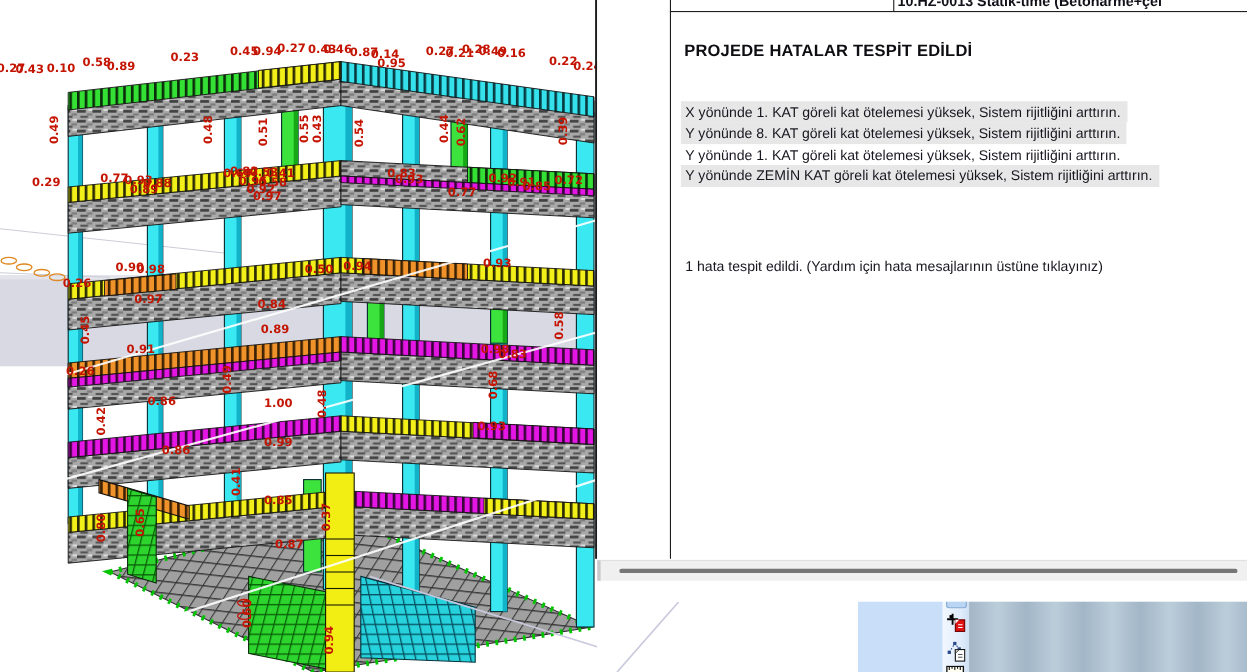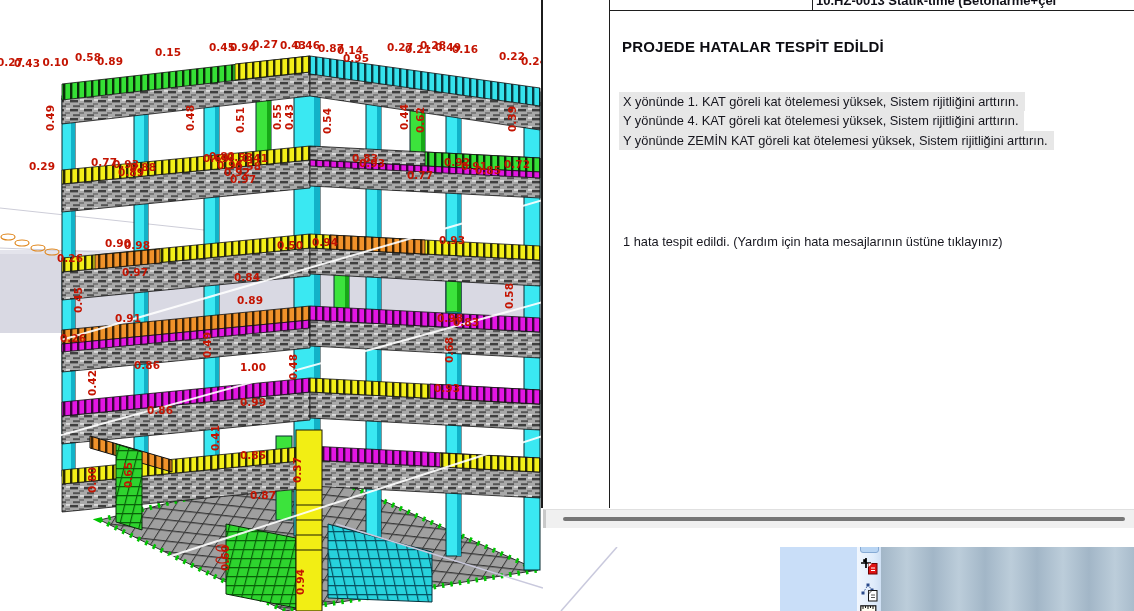--- a/index.html
+++ b/index.html
@@ -216,21 +216,21 @@
           <ellipse cx="222" cy="560" rx="6" ry="3"></ellipse>
       </g>
     </g>
   </svg>
   <div class="label-layer" id="label-layer">
       <span class="rlabel" style="left: 10px; top: 62px; transform: translate(-50%, -50%) rotate(0deg);">0.27</span>
       <span class="rlabel" style="left: 27px; top: 63px; transform: translate(-50%, -50%) rotate(0deg);">0.43</span>
       <span class="rlabel" style="left: 46px; top: 62px; transform: translate(-50%, -50%) rotate(0deg); padding-left: 19px;">0.10</span>
       <span class="rlabel" style="left: 88px; top: 57px; transform: translate(-50%, -50%) rotate(0deg);">0.58</span>
       <span class="rlabel" style="left: 110px; top: 61px; transform: translate(-50%, -50%) rotate(0deg);">0.89</span>
-      <span class="rlabel" style="left: 168px; top: 52px; transform: translate(-50%, -50%) rotate(0deg);">0.15</span>
+      <span class="rlabel" style="left: 168px; top: 52px; transform: translate(-50%, -50%) rotate(0deg);">0.23</span>
       <span class="rlabel" style="left: 222px; top: 47px; transform: translate(-50%, -50%) rotate(0deg);">0.45</span>
       <span class="rlabel" style="left: 243px; top: 47px; transform: translate(-50%, -50%) rotate(0deg);">0.94</span>
       <span class="rlabel" style="left: 265px; top: 44px; transform: translate(-50%, -50%) rotate(0deg);">0.27</span>
       <span class="rlabel" style="left: 293px; top: 45px; transform: translate(-50%, -50%) rotate(0deg);">0.43</span>
       <span class="rlabel" style="left: 307px; top: 45px; transform: translate(-50%, -50%) rotate(0deg);">0.46</span>
       <span class="rlabel" style="left: 331px; top: 48px; transform: translate(-50%, -50%) rotate(0deg);">0.87</span>
       <span class="rlabel" style="left: 350px; top: 50px; transform: translate(-50%, -50%) rotate(0deg);">0.14</span>
       <span class="rlabel" style="left: 356px; top: 58px; transform: translate(-50%, -50%) rotate(0deg);">0.95</span>
       <span class="rlabel" style="left: 400px; top: 47px; transform: translate(-50%, -50%) rotate(0deg);">0.27</span>
       <span class="rlabel" style="left: 418px; top: 49px; transform: translate(-50%, -50%) rotate(0deg);">0.21</span>
@@ -309,21 +309,22 @@
   <div class="tbl-bottom"></div>
   <div class="tbl-divider"></div>
   <div class="tbl-clip">
     <span>10.HZ-0013 Statik-time (Betonarme+çel</span>
   </div>
 
   <div class="rpt-title">PROJEDE HATALAR TESPİT EDİLDİ</div>
 
   <div class="err-rows">
     <div class="err-row hl">X yönünde 1. KAT göreli kat ötelemesi yüksek, Sistem rijitliğini arttırın.</div>
-    <div class="err-row hl">Y yönünde 4. KAT göreli kat ötelemesi yüksek, Sistem rijitliğini arttırın.</div>
+    <div class="err-row hl">Y yönünde 8. KAT göreli kat ötelemesi yüksek, Sistem rijitliğini arttırın.</div>
+    <div class="err-row">Y yönünde 1. KAT göreli kat ötelemesi yüksek, Sistem rijitliğini arttırın.</div>
     <div class="err-row hl">Y yönünde ZEMİN KAT göreli kat ötelemesi yüksek, Sistem rijitliğini arttırın.</div>
   </div>
 
   <div class="rpt-summary">1 hata tespit edildi. (Yardım için hata mesajlarının üstüne tıklayınız)</div>
 
   <div class="hscroll">
     <div class="hthumb"></div>
   </div>
 </div>
 

